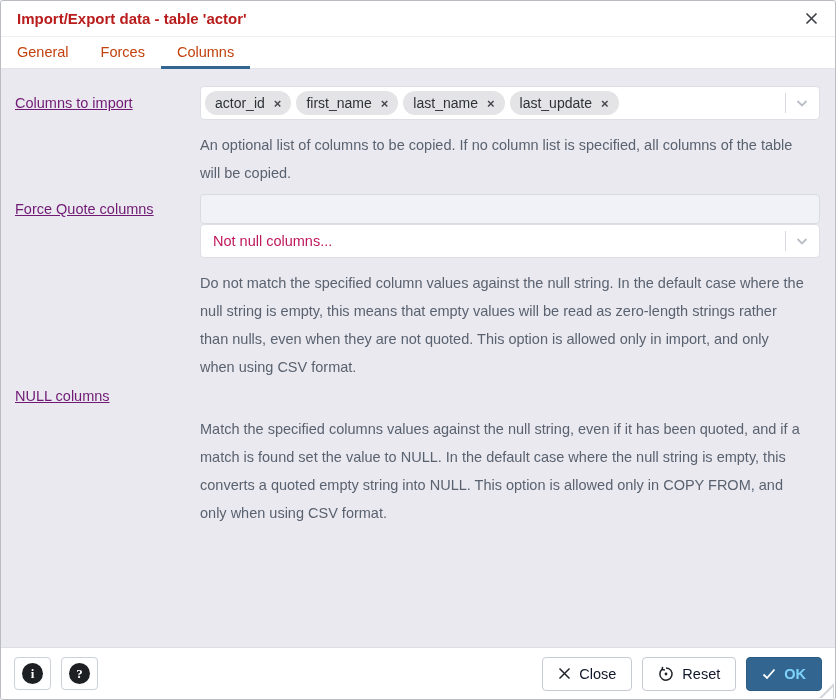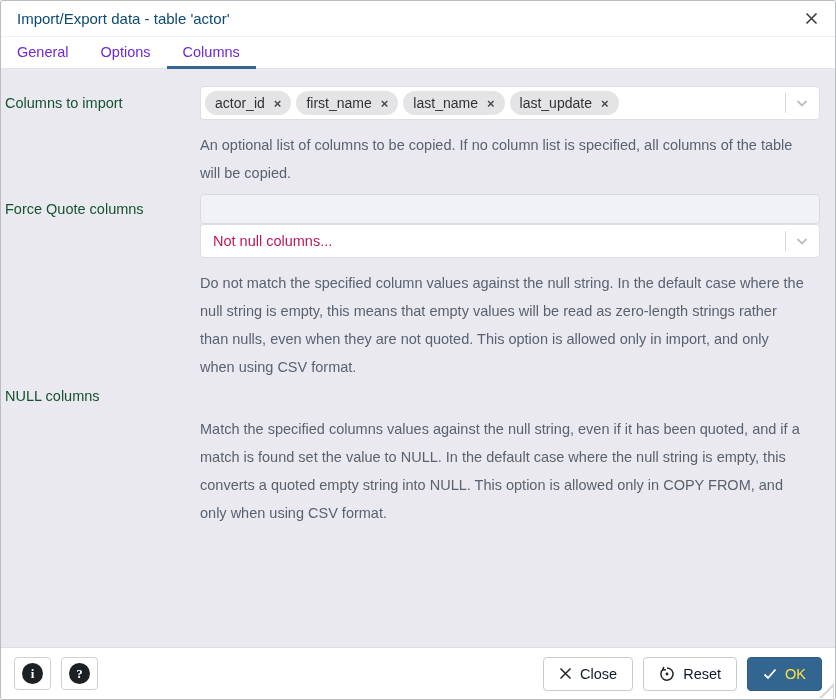--- a/index.html
+++ b/index.html
@@ -18,50 +18,50 @@
     overflow: hidden;
   }
   
   .titlebar {
     background: #ffffff;
     height: 36px; flex: 0 0 36px;
     display: flex; align-items: center; justify-content: space-between;
     padding: 0 16px;
     border-bottom: 1px solid #eceef1;
   }
-  .title { font-size: 15px; font-weight: normal; color: #0c4a6e; text-align: center; }
+  .title { font-size: 15px; font-weight: bold; color: #b91c1c; text-align: center; }
   .win-close { cursor: pointer; display: flex; align-items: center; }
   
   .tabbar {
     background: #ffffff;
     flex: 0 0 31px;
     display: flex;
     border-bottom: 1px solid #e2e4e8;
   }
   .tab {
     position: relative;
     padding: 7px 16px 8px;
-    font-size: 14.5px; color: #6d28d9;
+    font-size: 14.5px; color: #c2410c;
     cursor: pointer;
   }
   .tab.active::after {
     content: ""; position: absolute; left: 0; right: 0; bottom: -1px;
     height: 3px; background: #326690;
   }
   
   .content { flex: 1 1 auto; padding: 0 15px 0 0; overflow: hidden; }
   .row {
     display: grid;
     grid-template-columns: 199px 1fr;
     grid-template-rows: auto auto;
   }
   .row .field-label {
     grid-column: 1; grid-row: 1; align-self: center;
-    padding-left: 4px;
-    font-size: 14.5px; color: #14532d;
+    padding-left: 14px;
+    font-size: 14.5px; color: #701a75; text-decoration: underline;
   }
   .row .control { grid-column: 2; grid-row: 1; align-self: center; }
   .row .help {
     grid-column: 2; grid-row: 2;
     font-size: 14.5px; line-height: 28px; color: #5a6270;
     max-width: 606px;
     margin: 11px 0 7px;
   }
   .row-1 { margin-top: 17px; }
   
@@ -129,21 +129,21 @@
   .footer .spacer { margin-left: auto; }
   .btn {
     display: inline-flex; align-items: center; gap: 8px;
     height: 34px; padding: 0 15px;
     background: #fff;
     border: 1px solid #c6cbd2; border-radius: 4px;
     font-family: inherit; font-size: 14.5px; color: #0f172a;
     cursor: pointer;
   }
   .btn.primary {
-    background: #326690; border-color: #2c5c83; color: #fde047;
+    background: #326690; border-color: #2c5c83; color: #7dd3fc; font-weight: bold;
   }
   
   .resize-grip {
     position: absolute; right: 1px; bottom: 1px;
     width: 0; height: 0;
     border-style: solid;
     border-width: 0 0 15px 15px;
     border-color: transparent transparent #d3d6db transparent;
   }
   .resize-grip::after {
@@ -164,21 +164,21 @@
     <div class="title">Import/Export data - table 'actor'</div>
     <div class="win-close">
       <svg width="15" height="15" viewBox="0 0 15 15">
         <path d="M2.5 2.5 L12.5 12.5 M12.5 2.5 L2.5 12.5" stroke="#3a3d41" stroke-width="1.6" fill="none"></path>
       </svg>
     </div>
   </div>
 
   <div class="tabbar">
     <div class="tab">General</div>
-    <div class="tab">Options</div>
+    <div class="tab">Forces</div>
     <div class="tab active">Columns</div>
   </div>
 
   <div class="content">
 
     <div class="row row-1">
       <div class="field-label">Columns to import</div>
       <div class="control">
         <div class="multiselect">
           <span class="chip">

